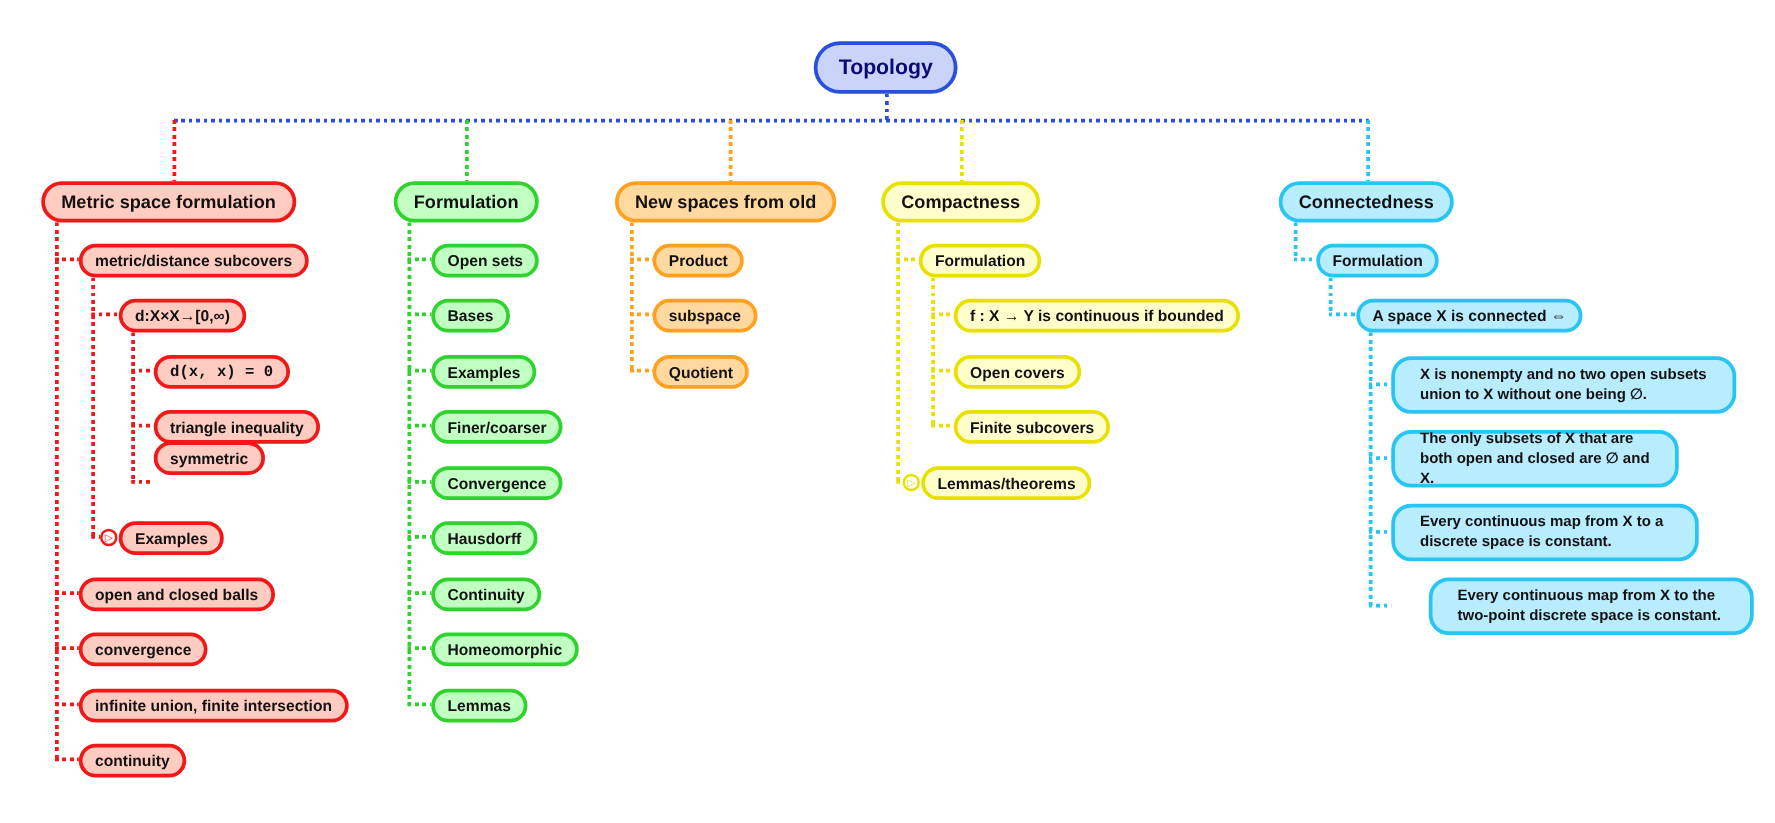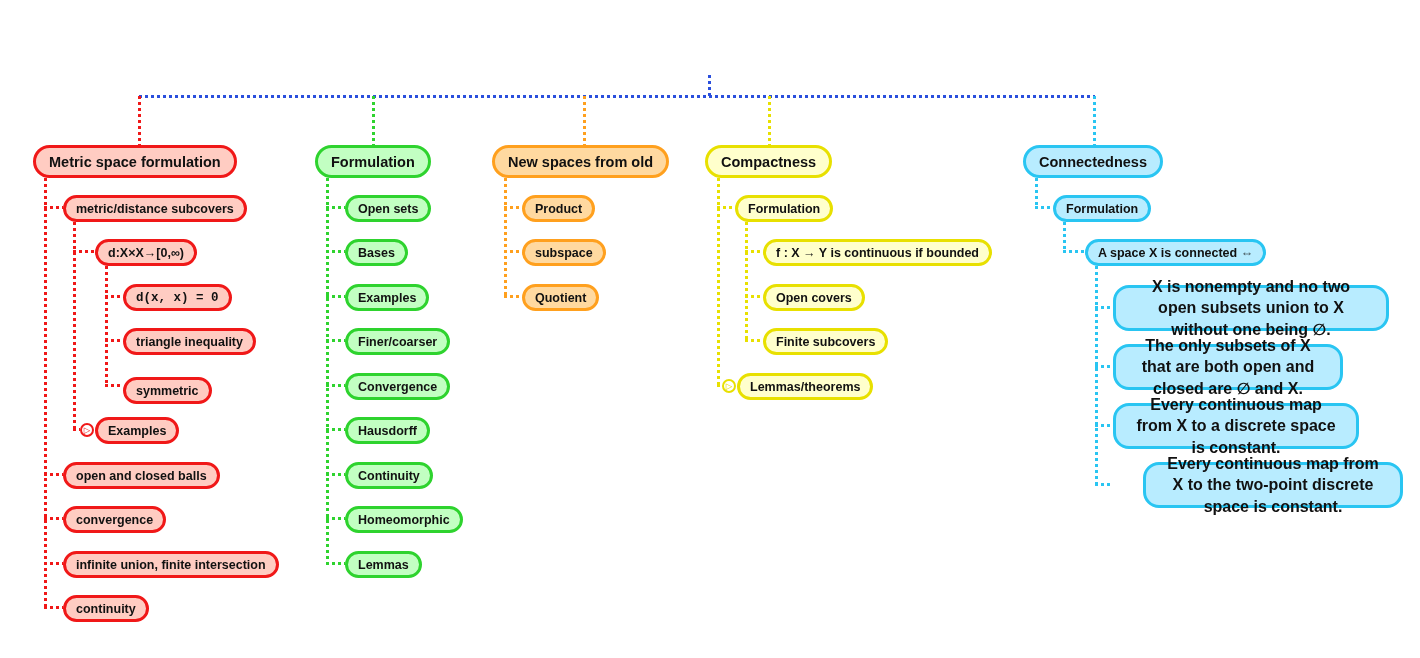--- a/index.html
+++ b/index.html
@@ -10,22 +10,22 @@
   .branch{position:absolute;left:0;top:0;width:0;height:0;}
   .node{
     position:absolute;box-sizing:border-box;height:27px;
     border:3px solid var(--c);background:var(--f);border-radius:14px;
     display:flex;align-items:center;justify-content:center;
     font-weight:bold;font-size:12.5px;color:#111;white-space:nowrap;
     padding:0 10px;z-index:2;
   }
   .heading{height:33px;font-size:14.5px;border-radius:17px;padding:0 13px;}
   .leaf{
-    width:auto;min-height:46px;height:46px;white-space:normal;text-align:center;
-    font-size:16px;line-height:1.32;border-radius:16px;padding:0 20px;
+    width:auto;min-height:46px;height:46px;white-space:normal;text-align:left;
+    font-size:12px;line-height:1.32;border-radius:16px;padding:0 20px;
   }
   .root-node{
     position:absolute;box-sizing:border-box;height:42px;
     border:3.5px solid var(--blue);background:var(--rootfill);border-radius:21px;
     display:flex;align-items:center;justify-content:center;
     font-weight:bold;font-size:17px;color:var(--roottext);padding:0 17px;z-index:2;
   }
   .h{position:absolute;height:3px;z-index:1;
      background:repeating-linear-gradient(90deg,var(--c) 0 3px,transparent 3px 6px);}
   .v{position:absolute;width:3px;z-index:1;
@@ -36,20 +36,21 @@
     border:2px solid var(--c);border-radius:50%;background:#fff;
     display:flex;align-items:center;justify-content:center;
     font-size:8.5px;line-height:1;color:var(--c);font-weight:bold;z-index:3;
   }
 </style>
 </head>
 <body>
 
 <div id="mindmap" style="--blue: #2a4fdd; --rootfill: #c9d4f8; --roottext: #0a0a70;">
 
+  <div class="root-node" style="left:651px;top:33px;">Topology</div>
   <div class="v blue" style="left:708px;top:75px;height:21px;"></div>
   <div class="h blue" style="left:139px;top:95px;width:956px;"></div>
 
   <div class="branch" style="--c: #f01818; --f: #ffccc2;">
     <div class="v" style="left:138px;top:96px;height:49px;"></div>
     <div class="node heading" style="left:33px;top:145px;">Metric space formulation</div>
     <div class="v" style="left:44px;top:178px;height:430px;"></div>
 
     <div class="h" style="left:44px;top:206px;width:19px;"></div>
     <div class="node" style="left:63px;top:195px;">metric/distance subcovers</div>
@@ -57,21 +58,21 @@
     <div class="v" style="left:73px;top:222px;height:208px;"></div>
     <div class="h" style="left:73px;top:250px;width:22px;"></div>
     <div class="node" style="left:95px;top:239px;">d:X×X→[0,∞)</div>
 
     <div class="v" style="left:105px;top:266px;height:120px;"></div>
     <div class="h" style="left:105px;top:295px;width:18px;"></div>
     <div class="node" style="left:123px;top:284px;font-family:Liberation Mono, monospace;">d(x, x) = 0</div>
     <div class="h" style="left:105px;top:339px;width:18px;"></div>
     <div class="node" style="left:123px;top:328px;">triangle inequality</div>
     <div class="h" style="left:105px;top:384px;width:18px;"></div>
-    <div class="node" style="left:123px;top:377px;">symmetric</div>
+    <div class="node" style="left:123px;top:353px;">symmetric</div>
 
     <div class="h" style="left:73px;top:428px;width:7px;"></div>
     <div class="cicon" style="left:80px;top:423px;">▷</div>
     <div class="node" style="left:95px;top:417px;">Examples</div>
 
     <div class="h" style="left:44px;top:473px;width:19px;"></div>
     <div class="node" style="left:63px;top:462px;">open and closed balls</div>
     <div class="h" style="left:44px;top:517px;width:19px;"></div>
     <div class="node" style="left:63px;top:506px;">convergence</div>
     <div class="h" style="left:44px;top:562px;width:19px;"></div>

